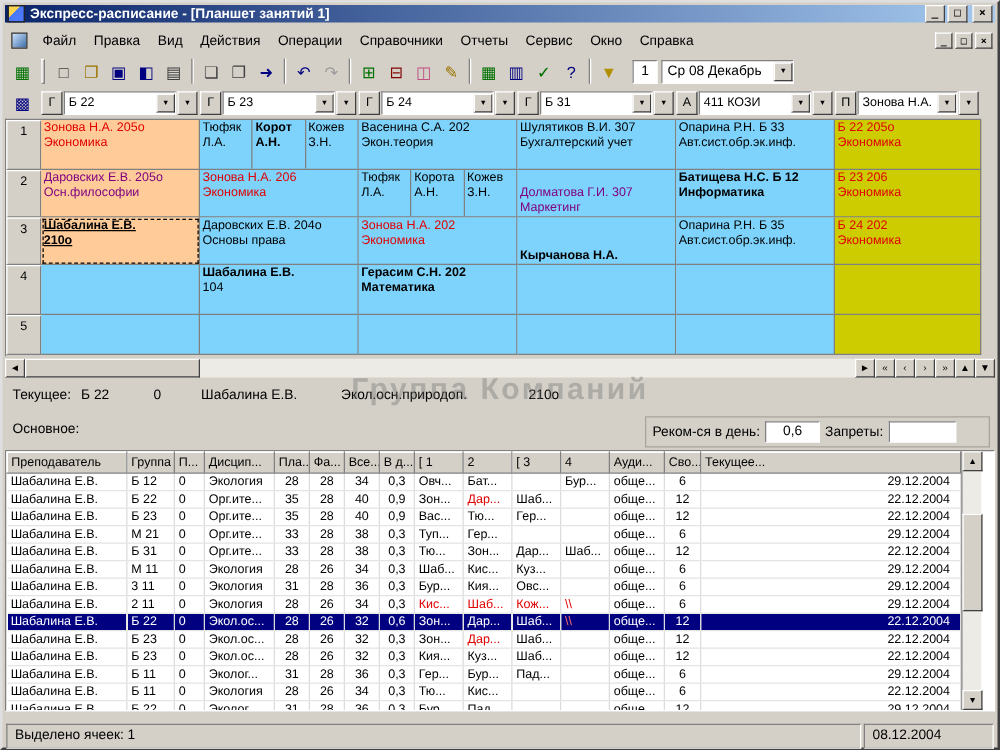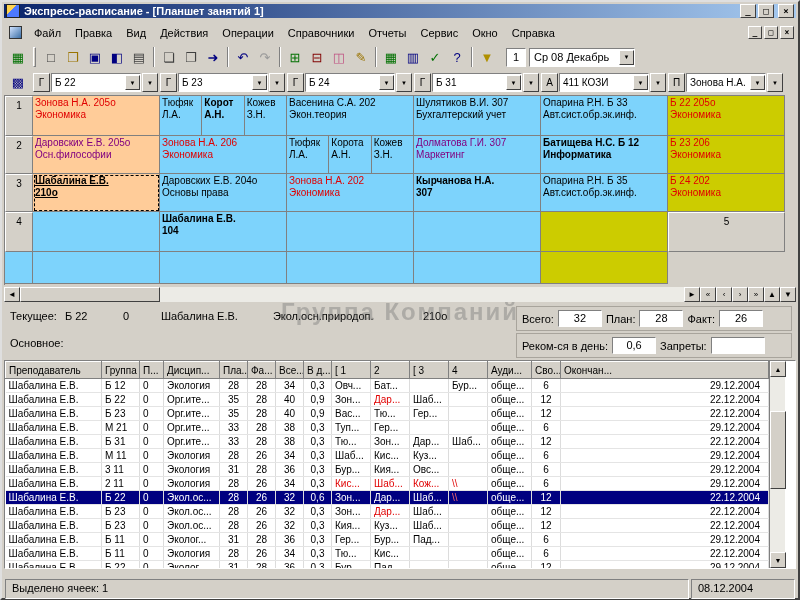--- a/index.html
+++ b/index.html
@@ -344,21 +344,21 @@
         <div class="sub">
           <div class="ln">Корота</div>
           <div class="ln">А.Н.</div>
         </div>
         <div class="sub">
           <div class="ln">Кожев</div>
           <div class="ln">З.Н.</div>
         </div>
       </div>
       <div class="pcell">
-        <div class="ln" style="color: rgb(128, 0, 128);">Долматова Г.И.   307</div>
+        <div class="ln" style="color: rgb(128, 0, 128); margin-top: 12px;">Долматова Г.И.   307</div>
         <div class="ln" style="color: rgb(128, 0, 128);">Маркетинг</div>
       </div>
       <div class="pcell">
         <div class="ln" style="font-weight: bold;">Батищева Н.С. Б 12</div>
         <div class="ln" style="font-weight: bold;">Информатика</div>
       </div>
       <div class="pcell yellow">
         <div class="ln" style="color: rgb(224, 0, 0);">Б 23  206</div>
         <div class="ln" style="color: rgb(224, 0, 0);">Экономика</div>
       </div>
@@ -369,36 +369,40 @@
       </div>
       <div class="pcell">
         <div class="ln">Даровских Е.В.  204о</div>
         <div class="ln">Основы права</div>
       </div>
       <div class="pcell">
         <div class="ln" style="color: rgb(224, 0, 0);">Зонова Н.А.   202</div>
         <div class="ln" style="color: rgb(224, 0, 0);">Экономика</div>
       </div>
       <div class="pcell">
-        <div class="ln" style="font-weight: bold;">Кырчанова Н.А.</div>
+        <div class="ln" style="font-weight: bold; margin-top: 24px;">Кырчанова Н.А.</div>
         <div class="ln" style="font-weight: bold;">307</div>
       </div>
       <div class="pcell">
         <div class="ln">Опарина Р.Н. Б 35</div>
         <div class="ln">Авт.сист.обр.эк.инф.</div>
       </div>
       <div class="pcell yellow">
         <div class="ln" style="color: rgb(224, 0, 0);">Б 24  202</div>
         <div class="ln" style="color: rgb(224, 0, 0);">Экономика</div>
       </div>
       <div class="rownum">4</div>
       <div class="pcell"></div>
       <div class="pcell">
         <div class="ln" style="font-weight: bold;">Шабалина Е.В.</div>
-        <div class="ln" style="font-weight: bold;">104</div>
+        <div class="ln" style="font-weight: normal;">104</div>
+      </div>
+      <div class="pcell">
+        <div class="ln" style="font-weight: bold;">Герасим С.Н.   202</div>
+        <div class="ln" style="font-weight: bold;">Математика</div>
       </div>
       <div class="pcell"></div>
       <div class="pcell"></div>
       <div class="pcell yellow"></div>
       <div class="rownum">5</div>
       <div class="pcell"></div>
       <div class="pcell"></div>
       <div class="pcell"></div>
       <div class="pcell"></div>
       <div class="pcell"></div>
@@ -425,28 +429,20 @@
     <div class="sp-line1">
       <span class="sp-l">Текущее:</span>
       <span class="w50">Б 22</span>
       <span class="w30">0</span>
       <span class="w110">Шабалина Е.В.</span>
       <span class="w150">Экол.осн.природоп.</span>
       <span class="w40">210о</span>
     </div>
     <div class="sp-line2">
       <span>Основное:</span>
-    </div>
-    <div class="sp-group sp-g1">
-      <span>Всего:</span>
-      <span class="sp-box">32</span>
-      <span>План:</span>
-      <span class="sp-box">28</span>
-      <span>Факт:</span>
-      <span class="sp-box">26</span>
     </div>
     <div class="sp-group sp-g2">
       <span>Реком-ся в день:</span>
       <span class="sp-box">0,6</span>
       <span>Запреты:</span>
       <span class="sp-box w54"></span>
     </div>
   </div>
 
   <div class="table-area">
@@ -477,21 +473,21 @@
             <th>Пла...</th>
             <th>Фа...</th>
             <th>Все...</th>
             <th>В д...</th>
             <th>[ 1</th>
             <th>2</th>
             <th>[ 3</th>
             <th>4</th>
             <th>Ауди...</th>
             <th>Сво...</th>
-            <th>Окончан...</th>
+            <th>Текущее...</th>
           </tr>
         </thead>
       <tbody id="tbody">
           <tr>
             <td>Шабалина Е.В.</td>
             <td>Б 12</td>
             <td>0</td>
             <td>Экология</td>
             <td>28</td>
             <td>28</td>

